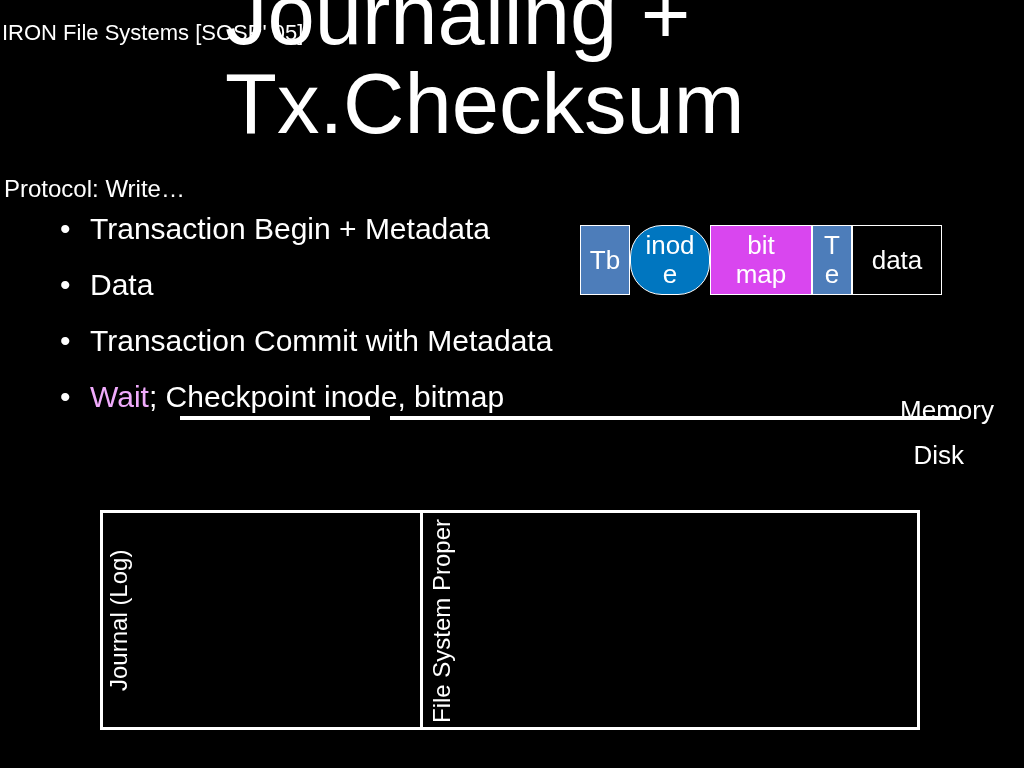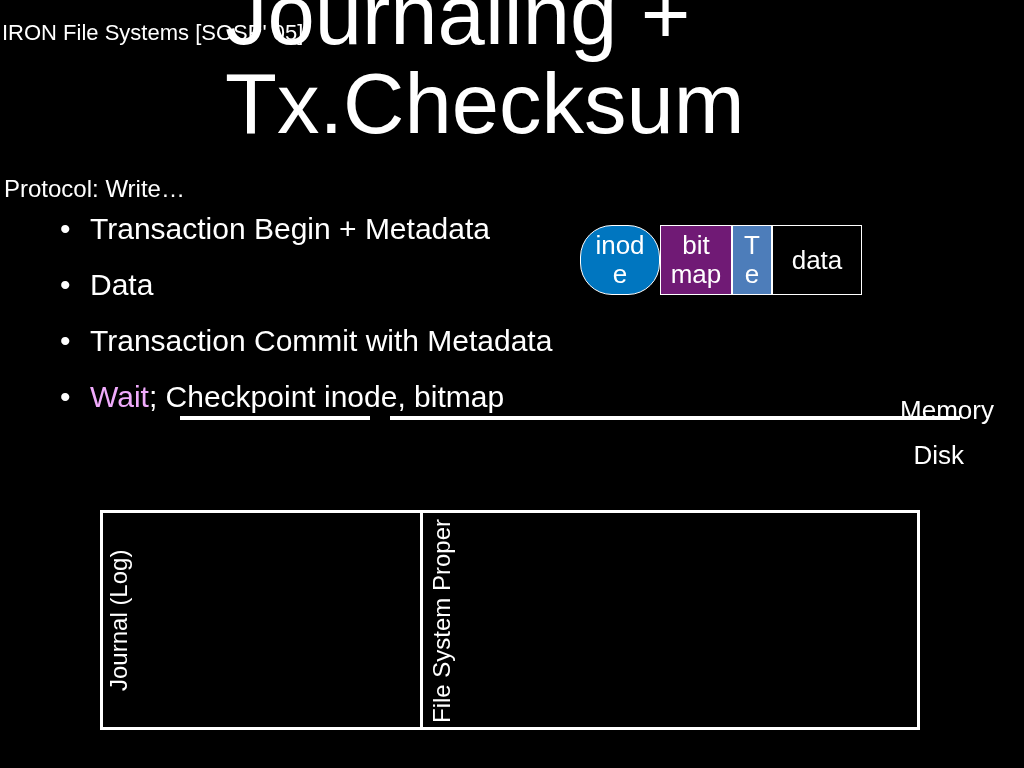--- a/index.html
+++ b/index.html
@@ -62,21 +62,21 @@
     font-size: 26px;
     text-align: center;
     display: flex;
     align-items: center;
     justify-content: center;
     line-height: 1.1;
     box-sizing: border-box;
   }
   .block.tb { background: #4d7dba; width: 50px; }
   .block.inode { background: #0076c0; width: 80px; border-radius: 32px; }
-  .block.bitmap { background: #701a75; width: 72px; }
+  .block.bitmap { background: #d946ef; width: 102px; }
   .block.te { background: #4d7dba; width: 40px; }
   .block.data { background: #000; width: 90px; border:1px solid #fff; }
   .memory-label {
     position: absolute;
     right: 30px;
     top: 395px;
     font-size: 26px;
   }
   .divider {
     position: absolute;
@@ -145,20 +145,21 @@
   </div>
   <div class="bullet">
     <span class="dot">•</span><span>Transaction Commit with Metadata</span>
   </div>
   <div class="bullet">
     <span class="dot">•</span><span class="wait">Wait</span><span>; Checkpoint inode, bitmap</span>
   </div>
 </div>
 
 <div class="metadata-blocks">
+  <div class="block tb">Tb</div>
   <div class="block inode" style="white-space:pre">inod
 e</div>
   <div class="block bitmap" style="white-space:pre">bit
 map</div>
   <div class="block te" style="white-space:pre">T
 e</div>
   <div class="block data">data</div>
 </div>
 
 <div class="memory-label">Memory</div>

